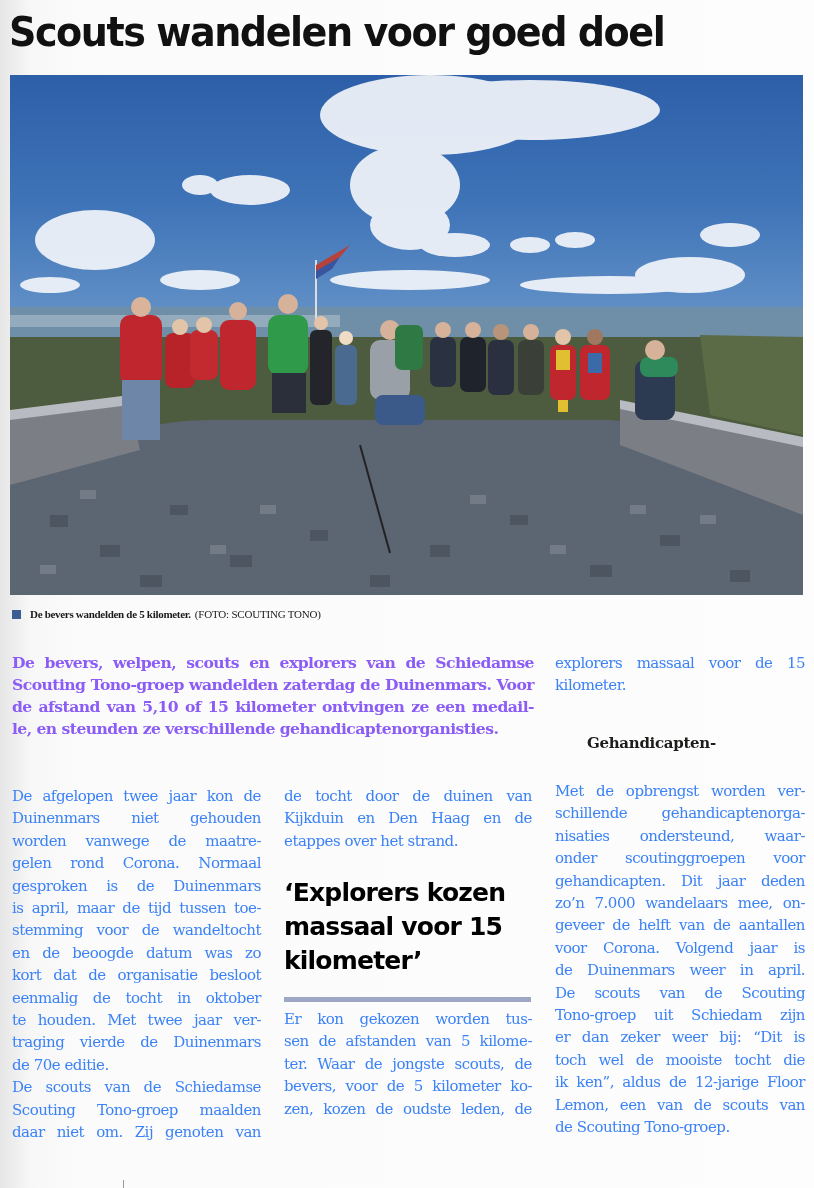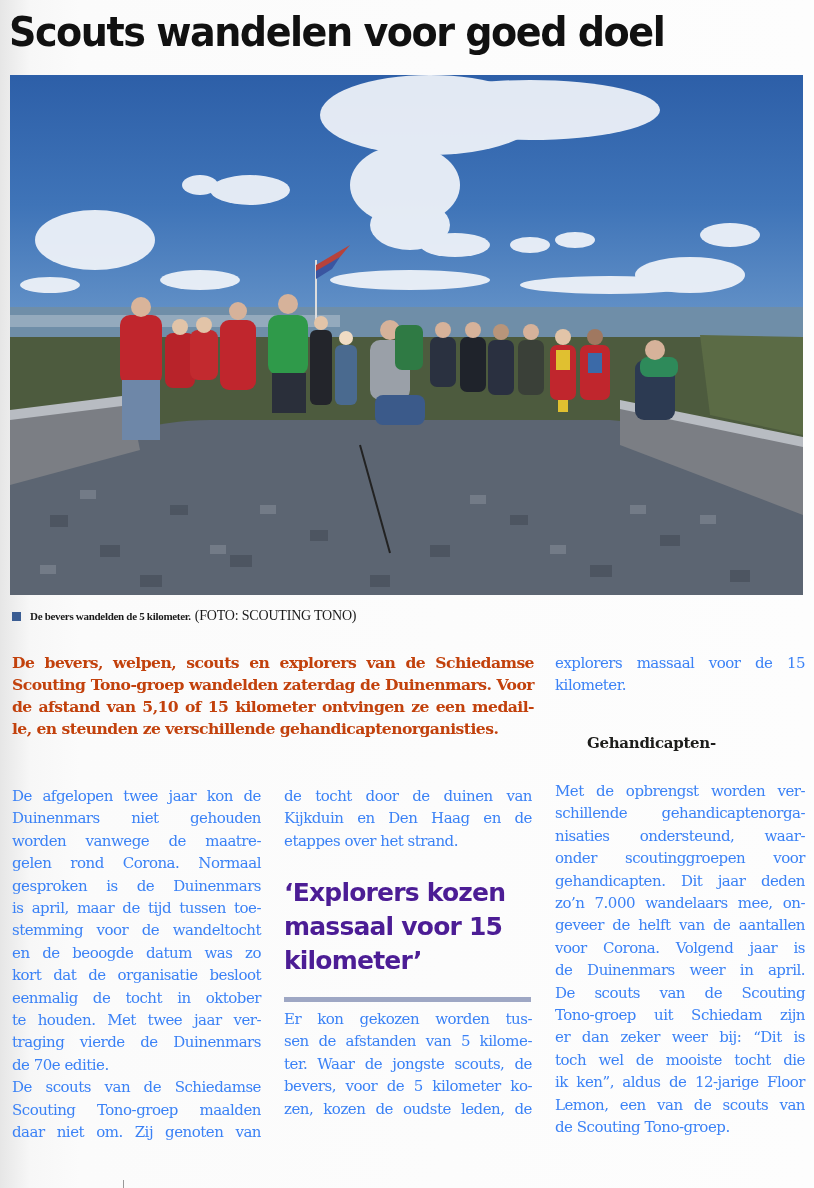--- a/index.html
+++ b/index.html
@@ -24,43 +24,43 @@
   }
   .photo svg { position: absolute; left: 0; top: 0; }
   .caption {
     position: absolute; left: 12px; top: 608px;
     font-family: Liberation Serif, serif;
     font-size: 11px; color: #1a1a1a; white-space: nowrap;
     display: flex; align-items: center;
   }
   .caption .sq { width: 9px; height: 9px; background: #3b5d93; margin-right: 9px; display: inline-block; }
   .caption .main { font-weight: bold; letter-spacing: -0.3px; }
-  .caption .credit { font-size: 14px; margin-left: 4px; letter-spacing: -0.2px; }
+  .caption .credit { font-size: 11px; margin-left: 4px; letter-spacing: -0.2px; }
   .intro {
     position: absolute; left: 12px; top: 652px; width: 522px;
     font-size: 15.6px; font-weight: bold; line-height: 22px;
-    text-align: justify; letter-spacing: -0.55px; color: #c2410c;
+    text-align: justify; letter-spacing: -0.55px; color: #8b5cf6;
   }
   .col {
     position: absolute; font-size: 15px; line-height: 22.4px;
     text-align: justify; letter-spacing: -0.5px; color: #3b82f6;
   }
   .col1 { left: 12px; top: 785px; width: 249px; }
   .col2a { left: 284px; top: 785px; width: 248px; }
   .col2b { left: 284px; top: 1008px; width: 248px; }
   .col3a { left: 555px; top: 652px; width: 250px; }
   .col3b { left: 555px; top: 780px; width: 250px; }
   .subhead {
     position: absolute; left: 555px; top: 733px; width: 250px;
     font-size: 15px; font-weight: bold; line-height: 21px; letter-spacing: -0.3px; margin-left: 32px;
   }
   .pullquote {
     position: absolute; left: 284px; top: 876px; width: 250px;
     font-family: "DejaVu Sans", "Liberation Sans", sans-serif;
-    font-size: 25px; font-weight: bold; line-height: 34px; color: #4c1d95;
+    font-size: 25px; font-weight: bold; line-height: 34px; color: #000000;
     letter-spacing: -0.8px;
   }
   .pq-rule {
     position: absolute; left: 284px; top: 997px; width: 247px; height: 5px;
     background: #9ea7c4;
   }
   .line { display: block; white-space: nowrap; text-align-last: justify; }
   .line.last { text-align-last: left; }
   .tickmark { position: absolute; left: 123px; top: 1180px; width: 1px; height: 8px; background: #999; }
 </style>

